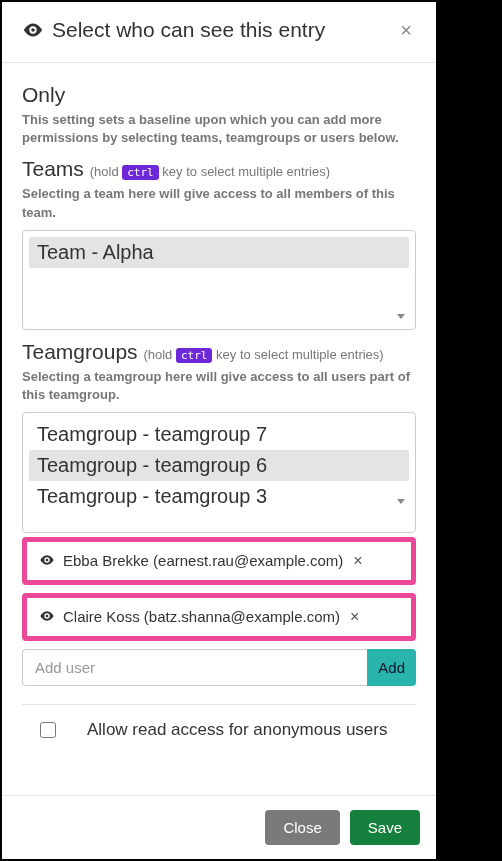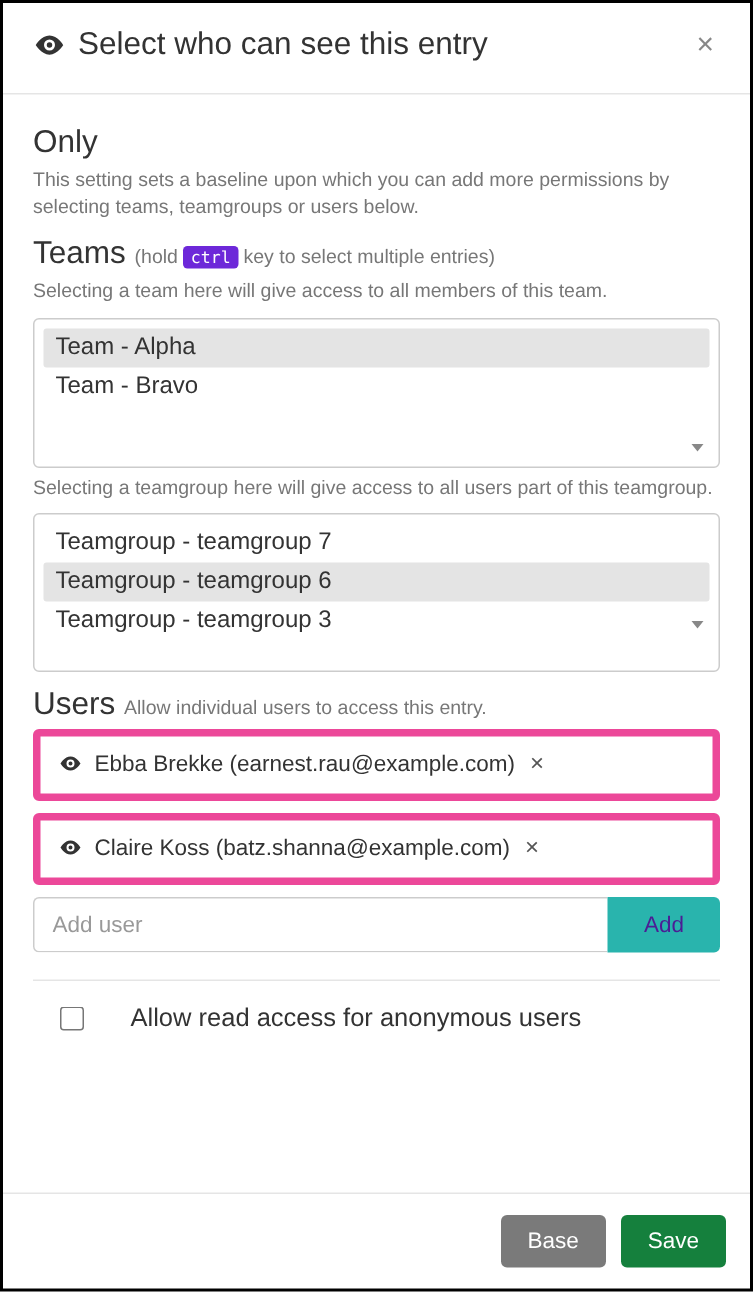--- a/index.html
+++ b/index.html
@@ -6,21 +6,21 @@
   html, body { margin:0; padding:0; }
   body {
     width:502px; height:861px;
     font-family: "Helvetica Neue", Arial, sans-serif;
     background:#000;
     color:#333;
     font-size:14px;
   }
   .modal {
     background:#fff;
-    width:498px;
+    width:434px;
     min-height:857px;
     margin:2px;
     display:flex;
     flex-direction:column;
   }
   .modal-header {
     padding:16px 20px 20px 20px;
     border-bottom:1px solid #e5e5e5;
     display:flex;
     align-items:center;
@@ -62,20 +62,21 @@
     padding:1px 5px;
     font-size:11px;
     font-family:monospace;
     vertical-align:middle;
   }
   .help-text {
     font-size:13px;
     color:#777;
     margin:4px 0 8px 0;
     line-height:1.4;
+    font-weight:bold;
   }
   .select-wrapper {
     position:relative;
   }
   .select-box {
     width:100%;
     border:1px solid #ccc;
     border-radius:4px;
     padding:8px 30px 8px 12px;
     font-size:15px;
@@ -97,21 +98,21 @@
   .listbox {
     border:1px solid #ccc;
     border-radius:4px;
     padding:6px 6px 20px 6px;
     position:relative;
     margin-bottom:2px;
     min-height:100px;
   }
   .listbox .item {
     padding:4px 8px;
-    font-size:16px;
+    font-size:20px;
     color:#333;
     cursor:pointer;
     border-radius:2px;
   }
   .listbox .item.selected {
     background:#e4e4e4;
   }
   .listbox .inner-caret {
     position:absolute;
     right:10px;
@@ -151,24 +152,24 @@
     border:1px solid #ccc;
     border-right:none;
     border-radius:4px 0 0 4px;
     padding:9px 12px;
     font-size:15px;
     color:#555;
   }
   .input-row input::placeholder { color:#999; }
   .btn-add {
     background:#29b4ad;
-    color:#4c1d95;
+    color:#0f172a;
     border:none;
     border-radius:0 4px 4px 0;
-    padding:0 24px;
+    padding:0 11px;
     font-size:15px;
     cursor:pointer;
   }
   .hr {
     border:none;
     border-top:1px solid #e5e5e5;
     margin:18px 0 14px 0;
   }
   .checkbox-row {
     display:flex;
@@ -228,36 +229,35 @@
     <div class="section-heading">Only</div>
     <div class="help-text">This setting sets a baseline upon which you can add more permissions by selecting teams, teamgroups or users below.</div>
 
     <div class="section-heading">
       <span>Teams</span>
       <span class="sub"><span>(hold </span><span class="kbd">ctrl</span><span> key to select multiple entries)</span></span>
     </div>
     <div class="help-text">Selecting a team here will give access to all members of this team.</div>
     <div class="listbox" id="teams-listbox">
       <div class="item selected">Team - Alpha</div>
-        <div class="item">Team - Bravo</div>
         <span class="inner-caret"></span>
     </div>
 
+    <div class="section-heading">
+      <span>Teamgroups</span>
+      <span class="sub"><span>(hold </span><span class="kbd">ctrl</span><span> key to select multiple entries)</span></span>
+    </div>
     <div class="help-text">Selecting a teamgroup here will give access to all users part of this teamgroup.</div>
     <div class="listbox listbox-tg" id="teamgroups-listbox">
       <div class="item">Teamgroup - teamgroup 7</div>
         <div class="item selected">Teamgroup - teamgroup 6</div>
         <div class="item">Teamgroup - teamgroup 3</div>
         <span class="inner-caret"></span>
     </div>
 
-    <div class="section-heading">
-      <span>Users</span>
-      <span class="sub">Allow individual users to access this entry.</span>
-    </div>
     <div class="chip-list" id="users-chip-list">
         <div class="chip">
           <span class="eye-icon">
             <svg width="16" height="16" viewBox="0 0 24 24" fill="#333">
               <path d="M12 5C6 5 2 12 2 12s4 7 10 7 10-7 10-7-4-7-10-7zm0 11a4 4 0 110-8 4 4 0 010 8zm0-6a2 2 0 100 4 2 2 0 000-4z"></path>
             </svg>
           </span>
           <span>Ebba Brekke (earnest.rau@example.com)</span>
           <span class="chip-x">×</span>
         </div>
@@ -279,17 +279,17 @@
     <hr class="hr">
 
     <div class="checkbox-row">
       <input type="checkbox" style="">
       <label>Allow read access for anonymous users</label>
     </div>
 
   </div>
 
   <div class="modal-footer">
-    <button class="btn btn-close">Base</button>
+    <button class="btn btn-close">Close</button>
     <button class="btn btn-save">Save</button>
   </div>
 
 </div>
 
 </body></html>

